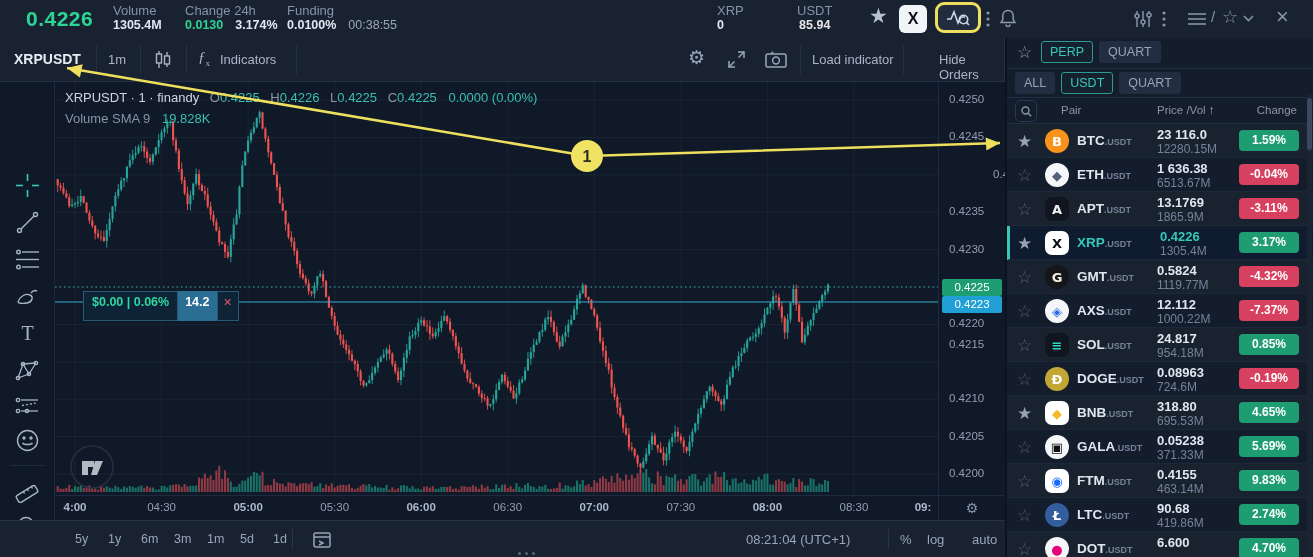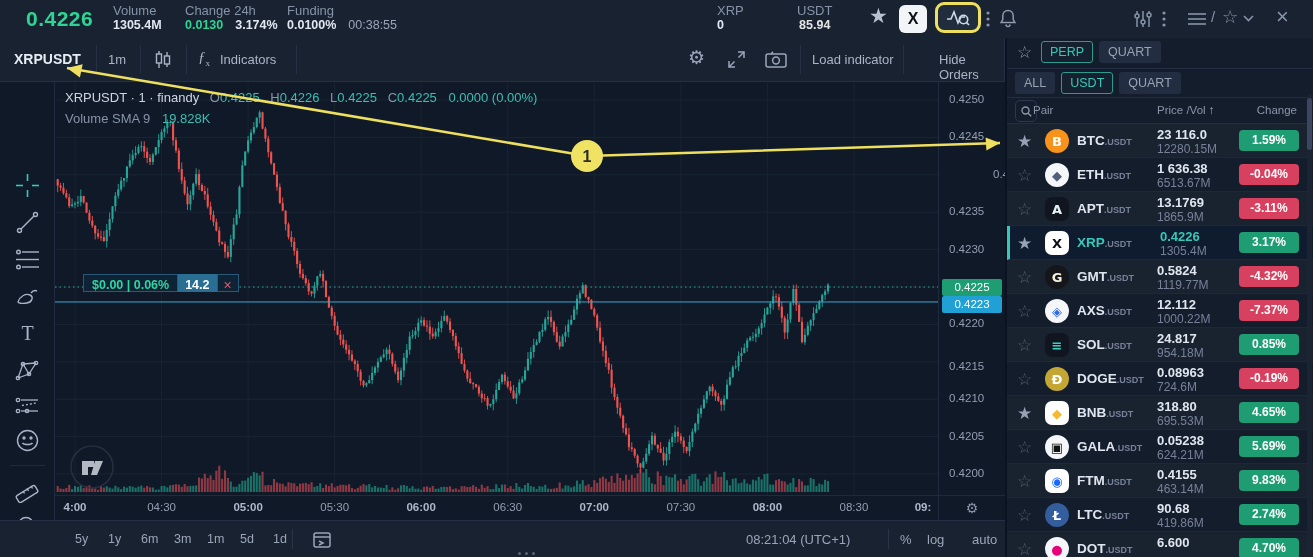--- a/index.html
+++ b/index.html
@@ -45,21 +45,21 @@
   .collapse-tab{position:absolute;left:44px;top:466px;width:12px;height:26px;background:#1b2737;border:1px solid #2b3952;
                 border-radius:3px;color:#8b97ad;font-size:11px;text-align:center;line-height:24px;}
   
   .chart{position:absolute;left:55px;top:82px;width:883px;height:413px;background:#101927;overflow:hidden;}
   .legend{position:absolute;left:10px;top:8px;font-size:13px;z-index:5;white-space:nowrap;}
   .legend .t{color:#cdd5e0;}
   .legend .k{color:#8b95a7;margin-left:7px;}
   .legend .v{color:#3bbfb2;}
   .legend2{position:absolute;left:10px;top:29px;font-size:13px;z-index:5;}
   .legend2 .v{color:#3bbfb2;margin-left:8px;}
-  .order-tag{position:absolute;left:28px;top:192px;height:18px;display:flex;z-index:6;font-size:12.5px;font-weight:bold;}
+  .order-tag{position:absolute;left:28px;top:209px;height:30px;display:flex;z-index:6;font-size:12.5px;font-weight:bold;}
   .order-tag .p1{background:#0e2336;border:1px solid #2a5878;color:#2fd6a0;padding:0 8px;line-height:20px;}
   .order-tag .p2{background:#2b6e93;color:#fff;padding:0 7px;line-height:22px;}
   .order-tag .p3{background:#0e2336;border:1px solid #2a5878;color:#e0596a;padding:0 6px;line-height:20px;font-weight:normal;font-size:14px;}
   .tv-logo{position:absolute;left:14px;top:362px;z-index:4;opacity:.85;}
   
   .price-axis{position:absolute;left:938px;top:82px;width:67px;height:413px;background:#101927;border-left:1px solid #1f2940;box-sizing:border-box;}
   .ptick{position:absolute;left:10px;font-size:11.5px;color:#949eb2;}
   .pbadge{position:absolute;left:3px;width:60px;height:17px;border-radius:2px;color:#fff;font-size:11.5px;
           text-align:center;line-height:17px;z-index:3;}
   
@@ -83,21 +83,21 @@
   .wl-row2{position:relative;height:28px;border-bottom:1px solid #232e44;}
   .wl-star{position:absolute;left:10px;top:4px;font-size:17px;color:#8b95a7;}
   .chip{display:inline-block;height:20px;line-height:20px;padding:0 8px;border-radius:3px;font-size:12.5px;
         background:#222d41;color:#9aa3b5;margin-right:6px;border:1px solid transparent;}
   .chip.on{background:#15212e;color:#35c8ba;border:1px solid #2c9a8e;}
   .chips1{position:absolute;left:34px;top:3px;}
   .chips2{position:absolute;left:8px;top:3px;}
   .wl-colhead{position:relative;height:25px;border-bottom:1px solid #232e44;font-size:11.5px;color:#8b95a7;}
   .wl-search{position:absolute;left:8px;top:2px;width:20px;height:20px;border:1px solid #2c3850;border-radius:5px;
              display:flex;align-items:center;justify-content:center;}
-  .wl-h-pair{position:absolute;left:26px;top:6px;}
+  .wl-h-pair{position:absolute;left:54px;top:6px;}
   .wl-h-price{position:absolute;left:150px;top:6px;}
   .wl-h-change{position:absolute;right:16px;top:6px;}
   .wl-body{position:relative;height:435px;overflow:hidden;}
   .wl-row{position:relative;height:34px;border-bottom:1px solid #1d2838;box-sizing:border-box;}
   .wl-row.alt{background:#19232f;}
   .wl-row.sel{background:#0f1b2e;border-left:3px solid #35c8ba;}
   .wl-row .star{position:absolute;left:10px;top:7px;font-size:17px;color:#525d73;}
   .wl-row .star.fav{color:#97a1b4;}
   .wl-row.sel .star{left:7px;}
   .coin{position:absolute;left:38px;top:5px;width:24px;height:24px;display:flex;align-items:center;justify-content:center;
@@ -1188,21 +1188,21 @@
 
   <div class="price-axis" id="price-axis">
     <div class="pbadge" style="background:#1f9d72;top:197px">0.4225</div>
     <div class="pbadge" style="background:#21a0d6;top:214px">0.4223</div>
   <div class="ptick" style="top: 11px;">0.4250</div>
       <div class="ptick" style="top: 48.4px;">0.4245</div>
       <div class="ptick" style="top: 85.8px; margin-left: 44px;">0.4240</div>
       <div class="ptick" style="top: 123.2px;">0.4235</div>
       <div class="ptick" style="top: 160.6px;">0.4230</div>
       <div class="ptick" style="top: 235.4px;">0.4220</div>
-      <div class="ptick" style="top: 278px;">0.4215</div>
+      <div class="ptick" style="top: 256px;">0.4215</div>
       <div class="ptick" style="top: 310.2px;">0.4210</div>
       <div class="ptick" style="top: 347.6px;">0.4205</div>
       <div class="ptick" style="top: 385px;">0.4200</div>
     </div>
 
   <div class="time-axis" id="time-axis">
       <div class="ttick b" style="left: 20px;">4:00</div>
       <div class="ttick" style="left: 106.55px;">04:30</div>
       <div class="ttick b" style="left: 193.1px;">05:00</div>
       <div class="ttick" style="left: 279.65px;">05:30</div>
@@ -1322,21 +1322,21 @@
           <div class="sym">BNB<small>.USDT</small></div>
           <div class="pr">318.80</div>
           <div class="vol">695.53M</div>
           <div class="badge up">4.65%</div>
         </div>
         <div class="wl-row">
           <span class="star">☆</span>
           <div class="coin" style="background: rgb(244, 246, 249); color: rgb(17, 17, 17); border-radius: 50%;">▣</div>
           <div class="sym">GALA<small>.USDT</small></div>
           <div class="pr">0.05238</div>
-          <div class="vol">624.21M</div>
+          <div class="vol">371.33M</div>
           <div class="badge up">5.69%</div>
         </div>
         <div class="wl-row alt">
           <span class="star">☆</span>
           <div class="coin" style="background: rgb(255, 255, 255); color: rgb(25, 105, 255); border-radius: 7px;">◉</div>
           <div class="sym">FTM<small>.USDT</small></div>
           <div class="pr">0.4155</div>
           <div class="vol">463.14M</div>
           <div class="badge up">9.83%</div>
         </div>

